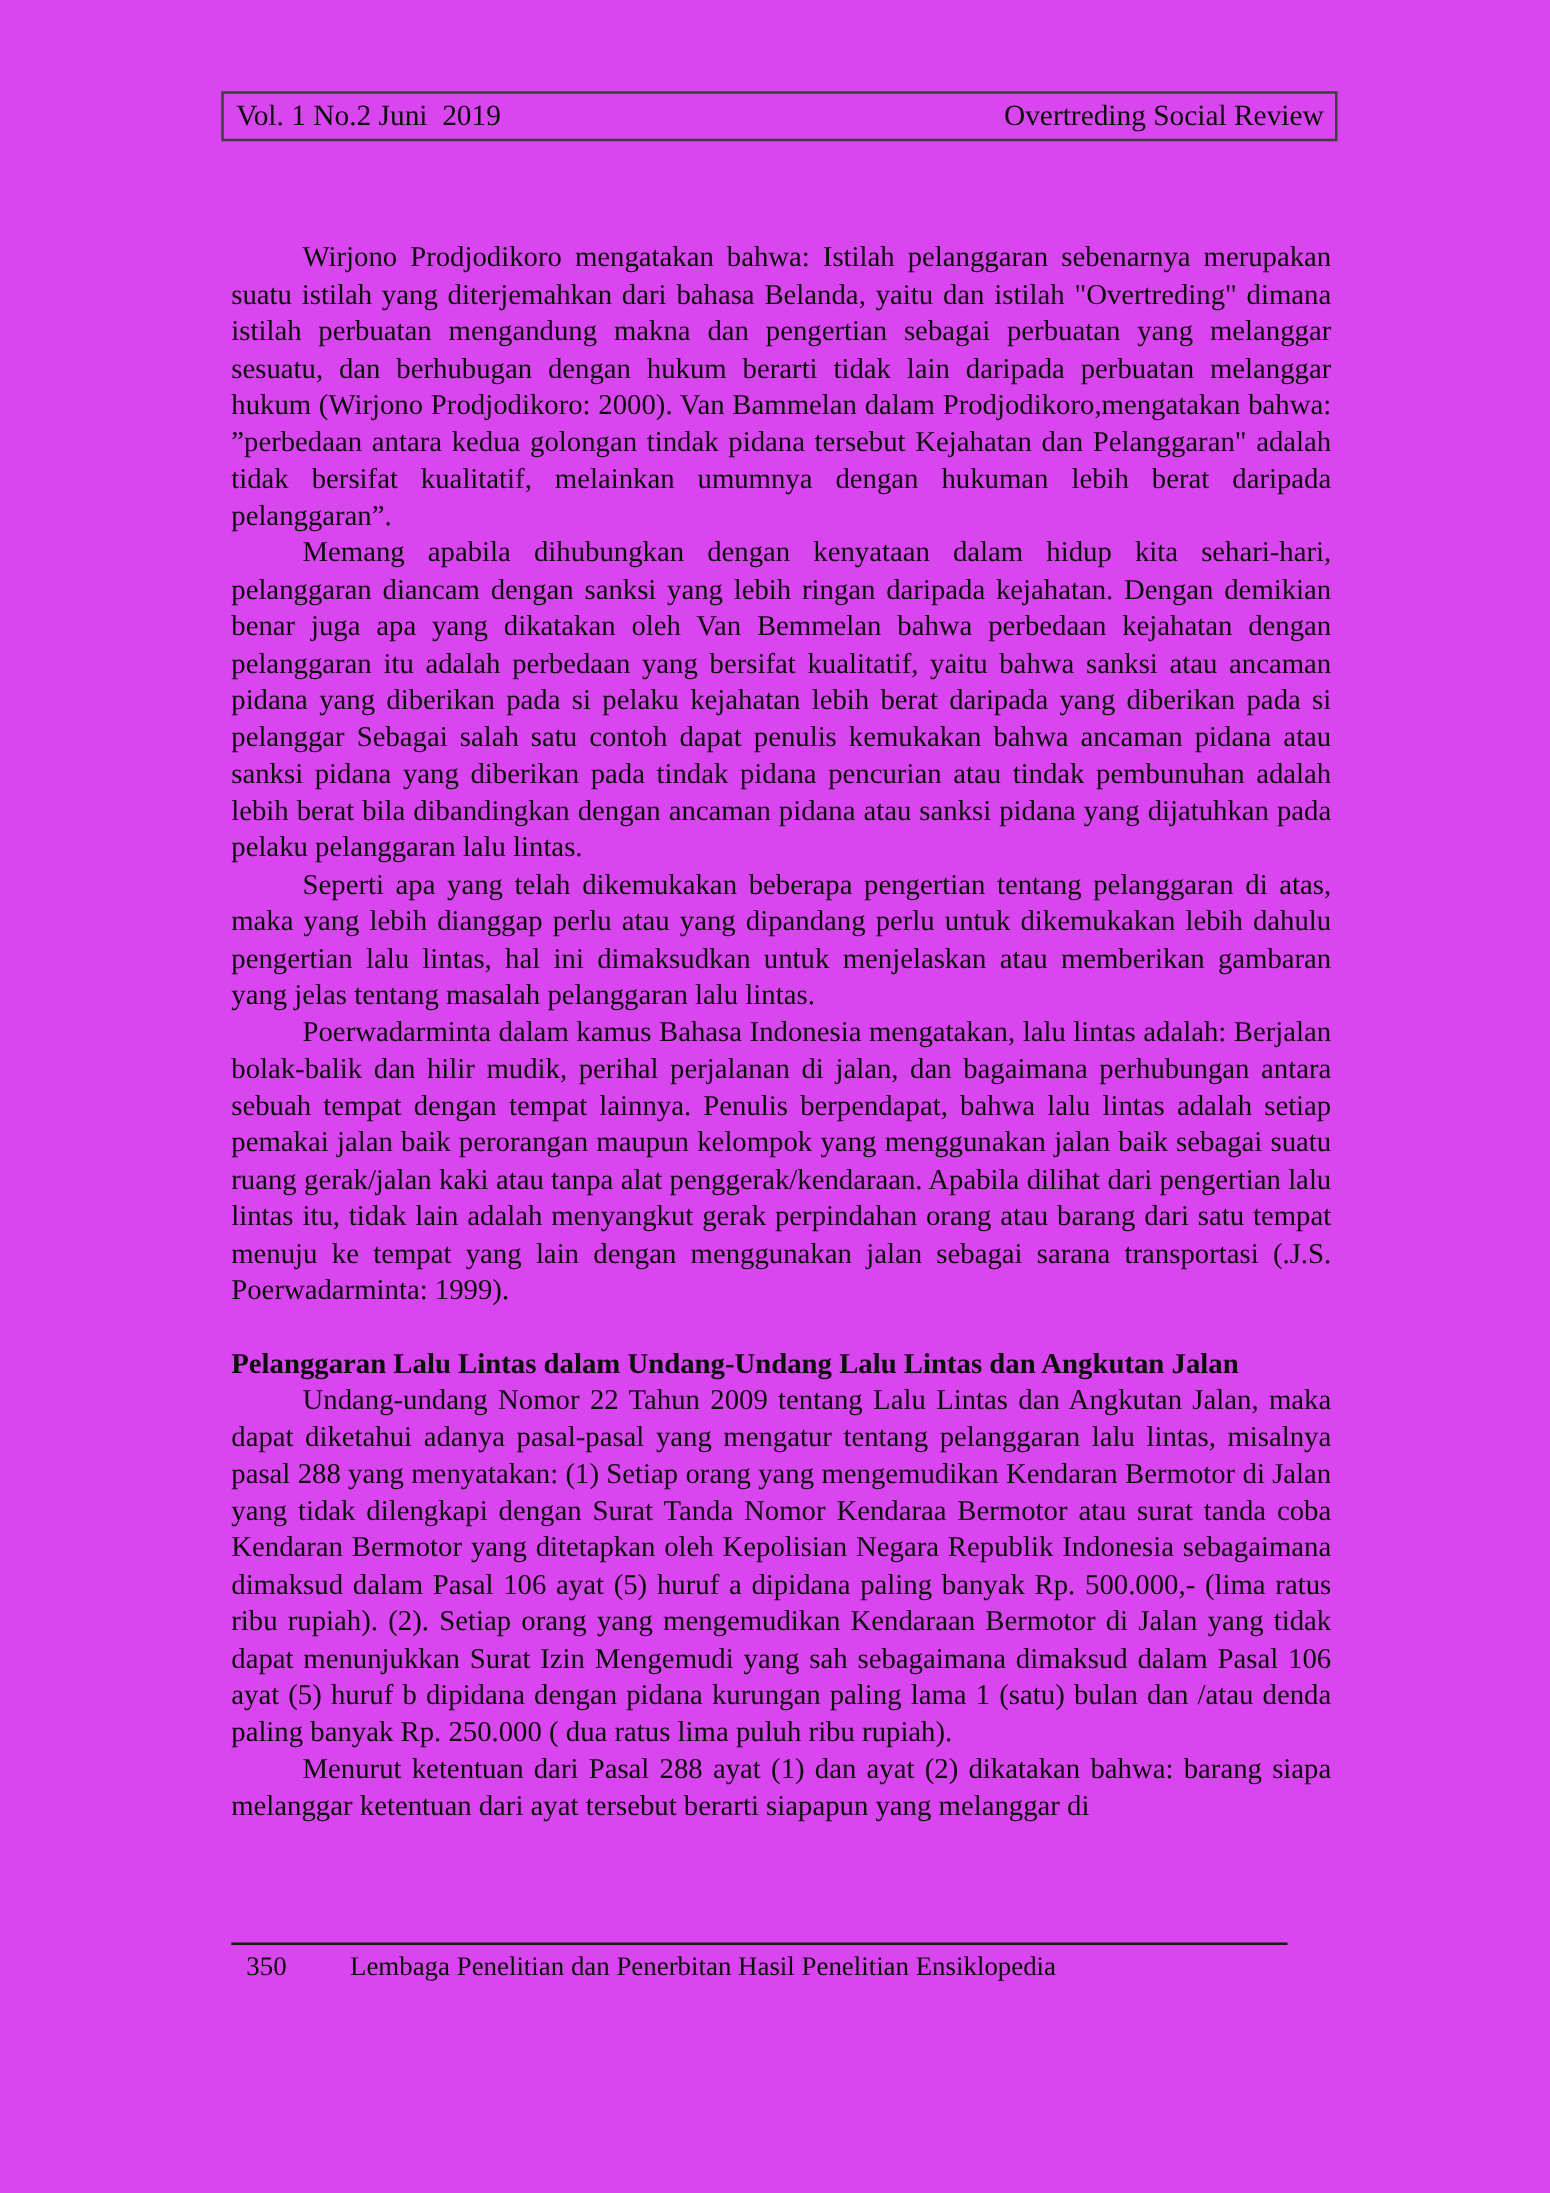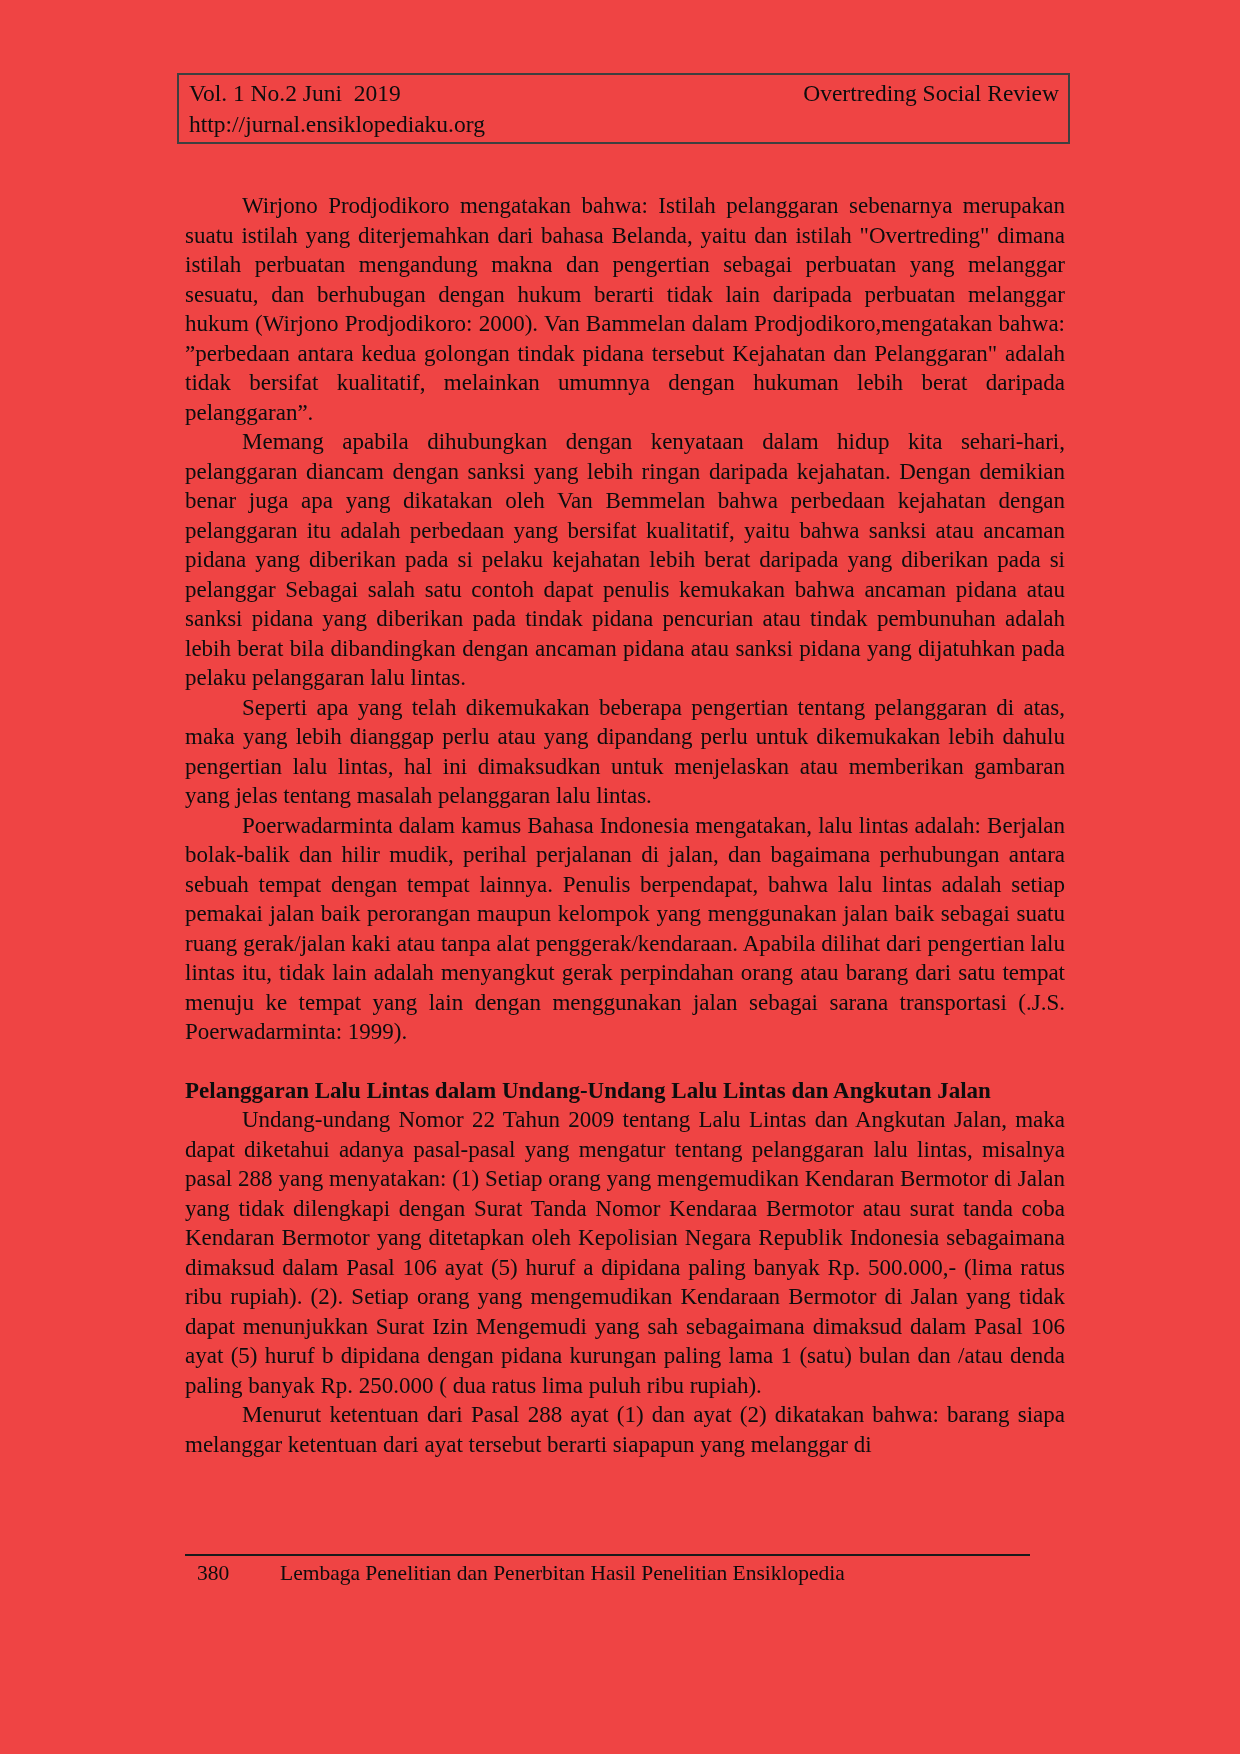--- a/index.html
+++ b/index.html
@@ -1,21 +1,21 @@
 <!DOCTYPE html>
 <html><head>
 <meta charset="utf-8">
 <style>
   html, body { margin: 0; padding: 0; background: #e9e9e9; }
   .page {
     position: relative;
     width: 1240px;
     height: 1754px;
     margin: 0 auto;
-    background: #ef4444;
+    background: #d946ef;
     font-family: "Liberation Serif", "DejaVu Serif", serif;
     color: #0d0d0d;
     overflow: hidden;
     box-sizing: border-box;
   }
   .header-box {
     position: absolute;
     left: 177px;
     top: 73px;
     width: 893px;
@@ -88,36 +88,33 @@
 </head>
 <body>
 
 <div class="page">
 
   <div class="header-box">
     <div class="header-row">
       <span>Vol. 1 No.2 Juni  2019</span>
       <span>Overtreding Social Review</span>
     </div>
-    <div class="header-row">
-      <span>http://jurnal.ensiklopediaku.org</span>
-    </div>
   </div>
 
   <div class="content">
     <p>Wirjono Prodjodikoro mengatakan bahwa: Istilah pelanggaran sebenarnya merupakan suatu istilah yang diterjemahkan dari bahasa Belanda, yaitu dan istilah "Overtreding" dimana istilah perbuatan mengandung makna dan pengertian sebagai perbuatan yang melanggar sesuatu, dan berhubugan dengan hukum berarti tidak lain daripada perbuatan melanggar hukum (Wirjono Prodjodikoro: 2000). Van Bammelan dalam Prodjodikoro,mengatakan bahwa: ”perbedaan antara kedua golongan tindak pidana tersebut Kejahatan dan Pelanggaran" adalah tidak bersifat kualitatif, melainkan umumnya dengan hukuman lebih berat daripada pelanggaran”.</p>
     <p>Memang apabila dihubungkan dengan kenyataan dalam hidup kita sehari-hari, pelanggaran diancam dengan sanksi yang lebih ringan daripada kejahatan. Dengan demikian benar juga apa yang dikatakan oleh Van Bemmelan bahwa perbedaan kejahatan dengan pelanggaran itu adalah perbedaan yang bersifat kualitatif, yaitu bahwa sanksi atau ancaman pidana yang diberikan pada si pelaku kejahatan lebih berat daripada yang diberikan pada si pelanggar Sebagai salah satu contoh dapat penulis kemukakan bahwa ancaman pidana atau sanksi pidana yang diberikan pada tindak pidana pencurian atau tindak pembunuhan adalah lebih berat bila dibandingkan dengan ancaman pidana atau sanksi pidana yang dijatuhkan pada pelaku pelanggaran lalu lintas.</p>
     <p>Seperti apa yang telah dikemukakan beberapa pengertian tentang pelanggaran di atas, maka yang lebih dianggap perlu atau yang dipandang perlu untuk dikemukakan lebih dahulu pengertian lalu lintas, hal ini dimaksudkan untuk menjelaskan atau memberikan gambaran yang jelas tentang masalah pelanggaran lalu lintas.</p>
     <p>Poerwadarminta dalam kamus Bahasa Indonesia mengatakan, lalu lintas adalah: Berjalan bolak-balik dan hilir mudik, perihal perjalanan di jalan, dan bagaimana perhubungan antara sebuah tempat dengan tempat lainnya. Penulis berpendapat, bahwa lalu lintas adalah setiap pemakai jalan baik perorangan maupun kelompok yang menggunakan jalan baik sebagai suatu ruang gerak/jalan kaki atau tanpa alat penggerak/kendaraan. Apabila dilihat dari pengertian lalu lintas itu, tidak lain adalah menyangkut gerak perpindahan orang atau barang dari satu tempat menuju ke tempat yang lain dengan menggunakan jalan sebagai sarana transportasi (.J.S. Poerwadarminta: 1999).</p>
     <h2 class="section-heading">Pelanggaran Lalu Lintas dalam Undang-Undang Lalu Lintas dan Angkutan Jalan</h2>
     <p>Undang-undang Nomor 22 Tahun 2009 tentang Lalu Lintas dan Angkutan Jalan, maka dapat diketahui adanya pasal-pasal yang mengatur tentang pelanggaran lalu lintas, misalnya pasal 288 yang menyatakan: (1) Setiap orang yang mengemudikan Kendaran Bermotor di Jalan yang tidak dilengkapi dengan Surat Tanda Nomor Kendaraa Bermotor atau surat tanda coba Kendaran Bermotor yang ditetapkan oleh Kepolisian Negara Republik Indonesia sebagaimana dimaksud dalam Pasal 106 ayat (5) huruf a dipidana paling banyak Rp. 500.000,- (lima ratus ribu rupiah). (2). Setiap orang yang mengemudikan Kendaraan Bermotor di Jalan yang tidak dapat menunjukkan Surat Izin Mengemudi yang sah sebagaimana dimaksud dalam Pasal 106 ayat (5) huruf b dipidana dengan pidana kurungan paling lama 1 (satu) bulan dan /atau denda paling banyak Rp. 250.000 ( dua ratus lima puluh ribu rupiah).</p>
     <p>Menurut ketentuan dari Pasal 288 ayat (1) dan ayat (2) dikatakan bahwa: barang siapa melanggar ketentuan dari ayat tersebut berarti siapapun yang melanggar di</p>
   </div>
 
   <div class="footer">
     <div class="footer-rule"></div>
     <div class="footer-row">
-      <span class="page-num">380</span>
+      <span class="page-num">350</span>
       <span class="publisher">Lembaga Penelitian dan Penerbitan Hasil Penelitian Ensiklopedia</span>
     </div>
   </div>
 
 </div>
 
 </body></html>

